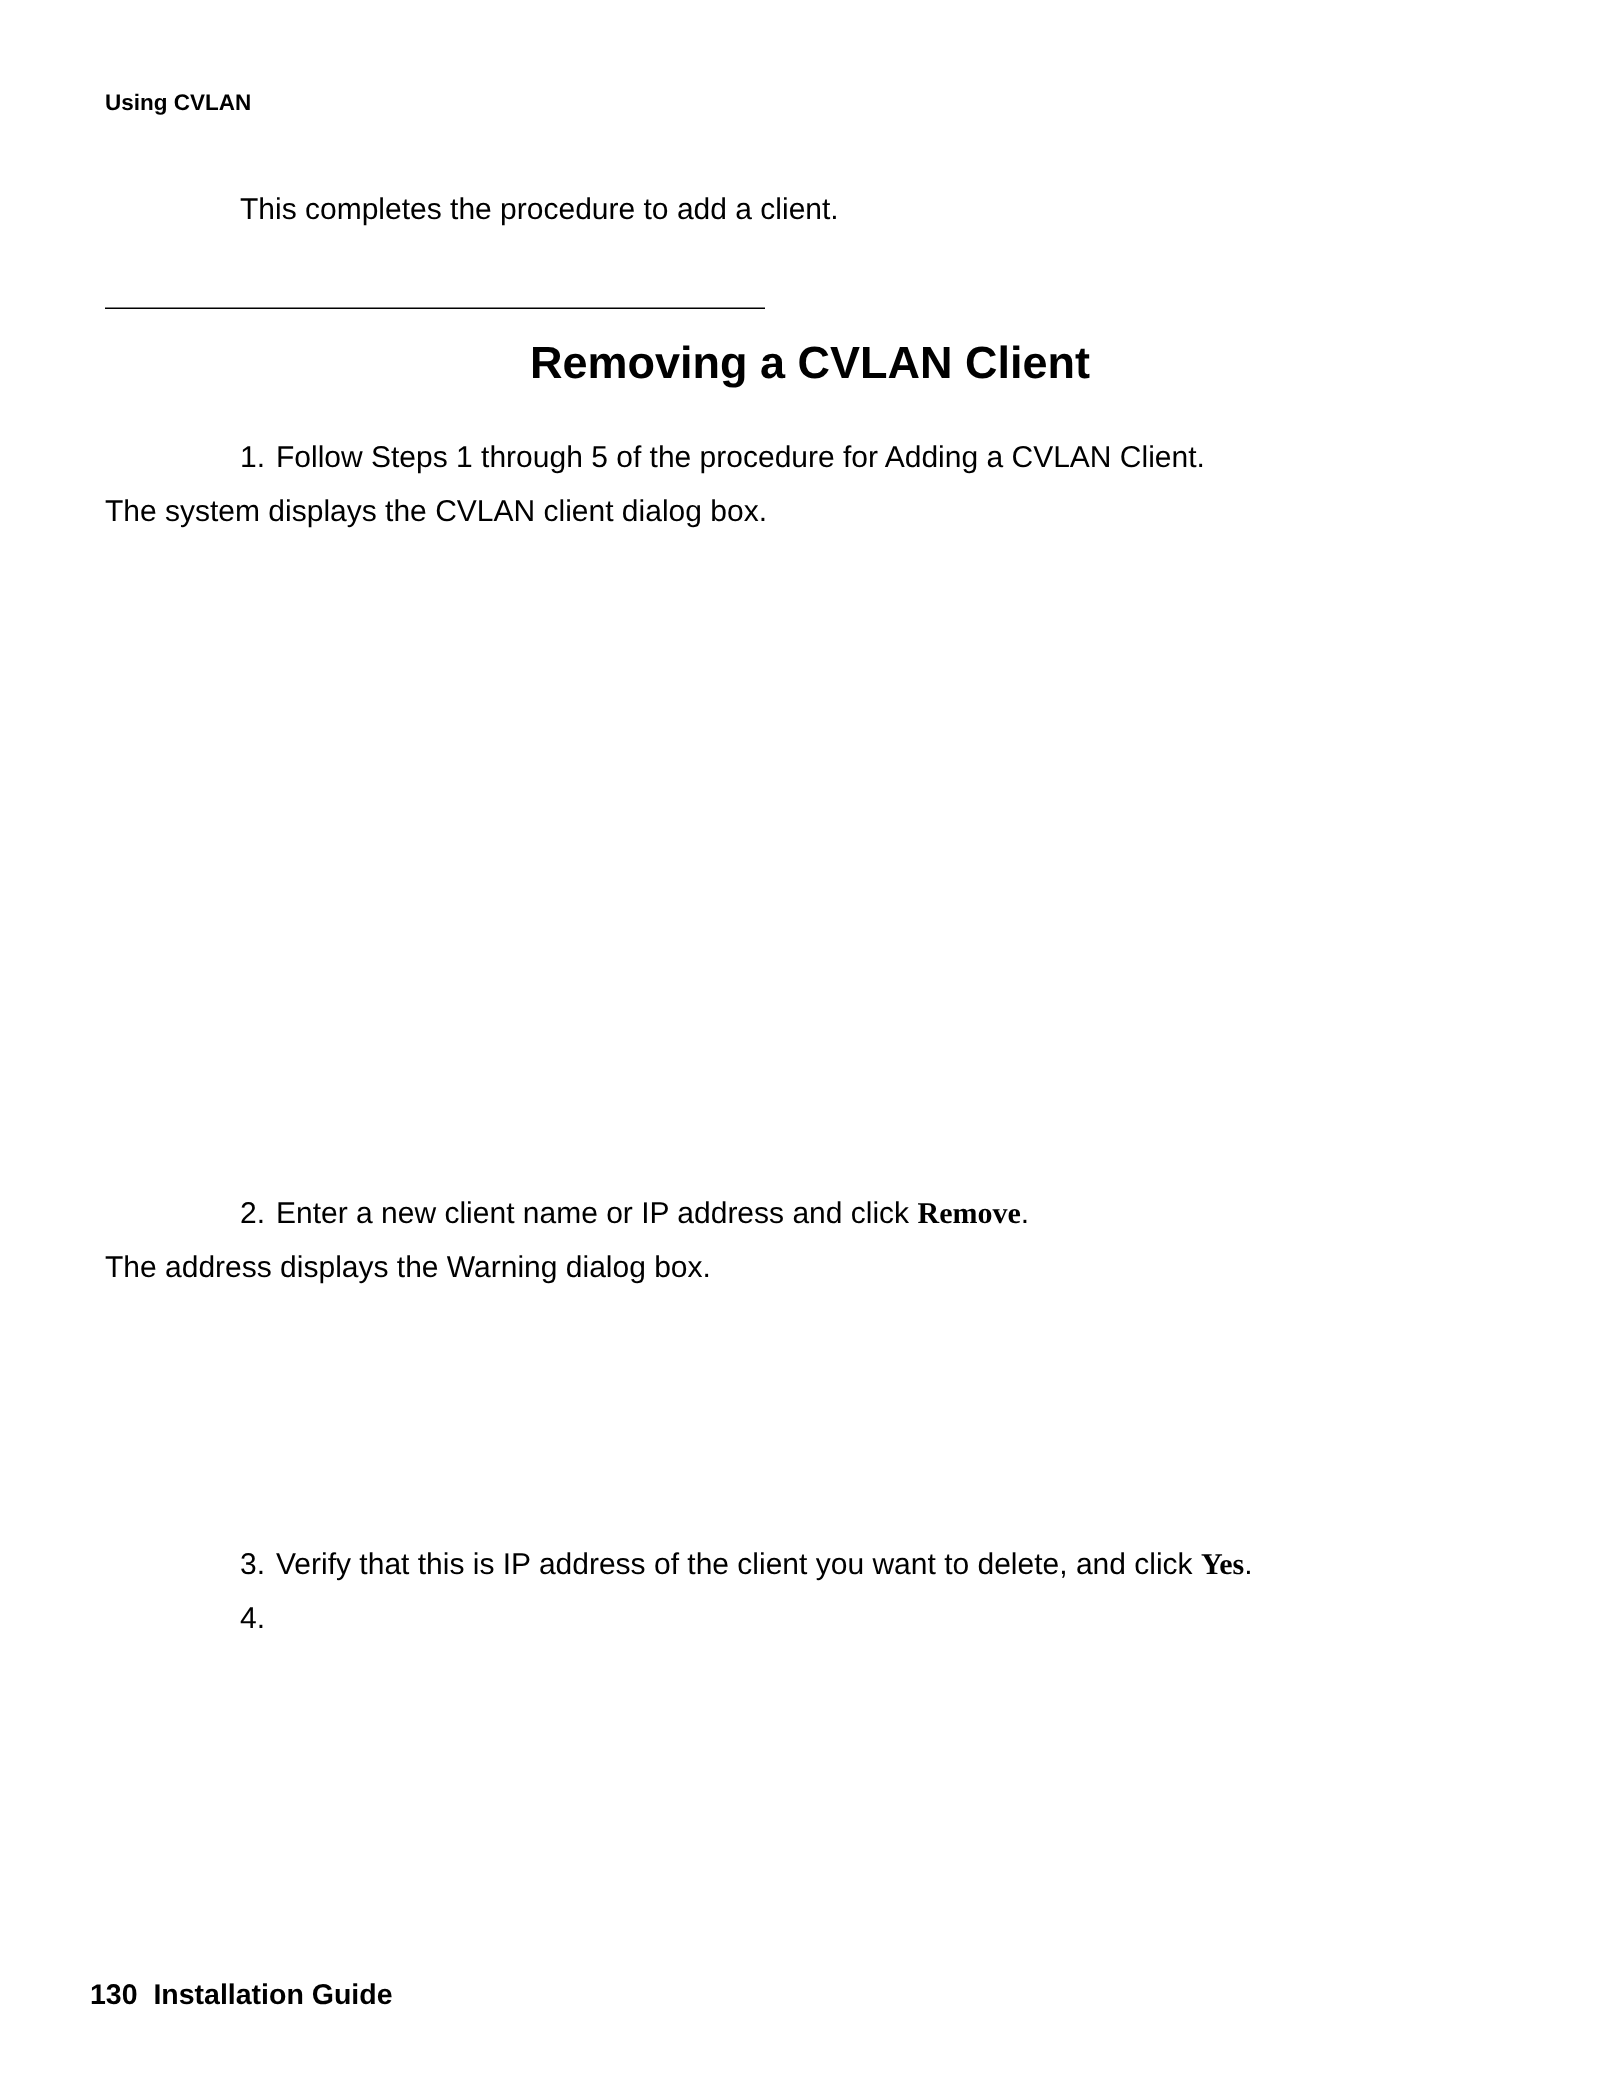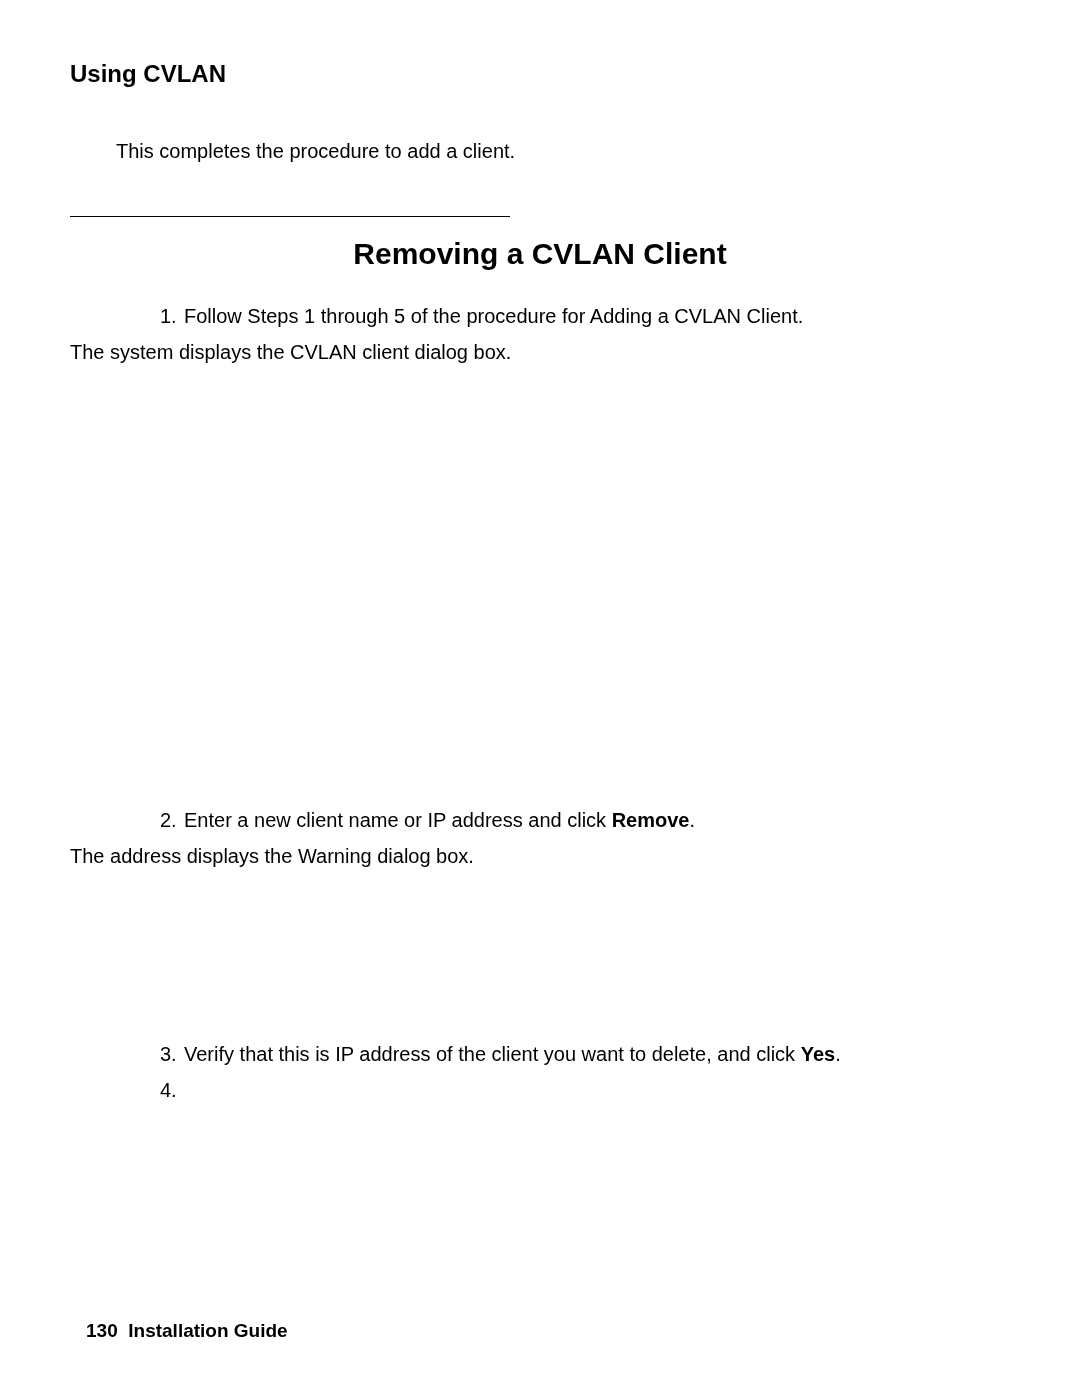--- a/index.html
+++ b/index.html
@@ -9,27 +9,27 @@
     background: #ffffff;
     font-family: Arial, Helvetica, sans-serif;
     color: #000000;
     position: relative;
   }
   .page {
     padding: 60px 70px 0 70px;
   }
   .running-header {
     font-weight: bold;
-    font-size: 24px;
+    font-size: 15px;
     margin-bottom: 48px;
   }
   .body-text {
     font-size: 20px;
     line-height: 1.5;
-    margin-left: 46px;
+    margin-left: 90px;
     margin-bottom: 50px;
   }
   .hr {
     width: 440px;
     border: none;
     border-top: 1.5px solid #000;
     margin-bottom: 20px;
   }
   .section-heading {
     font-size: 30px;
@@ -55,25 +55,25 @@
   .li-sub {
     font-size: 20px;
     line-height: 1.5;
     margin-bottom: 8px;
   }
   .gap-large { height: 430px; }
   .gap-med { height: 160px; }
   .footer {
     position: absolute;
     bottom: 55px;
-    left: 86px;
+    left: 60px;
     font-size: 19px;
     font-weight: bold;
   }
-  .bold { font-weight: bold; }
+  .bold { font-weight: bold; font-family: Liberation Serif, serif; }
 </style>
 </head>
 <body>
 
 <div class="page">
 
   <div class="running-header">Using CVLAN</div>
 
   <div class="body-text">This completes the procedure to add a client.</div>
 

